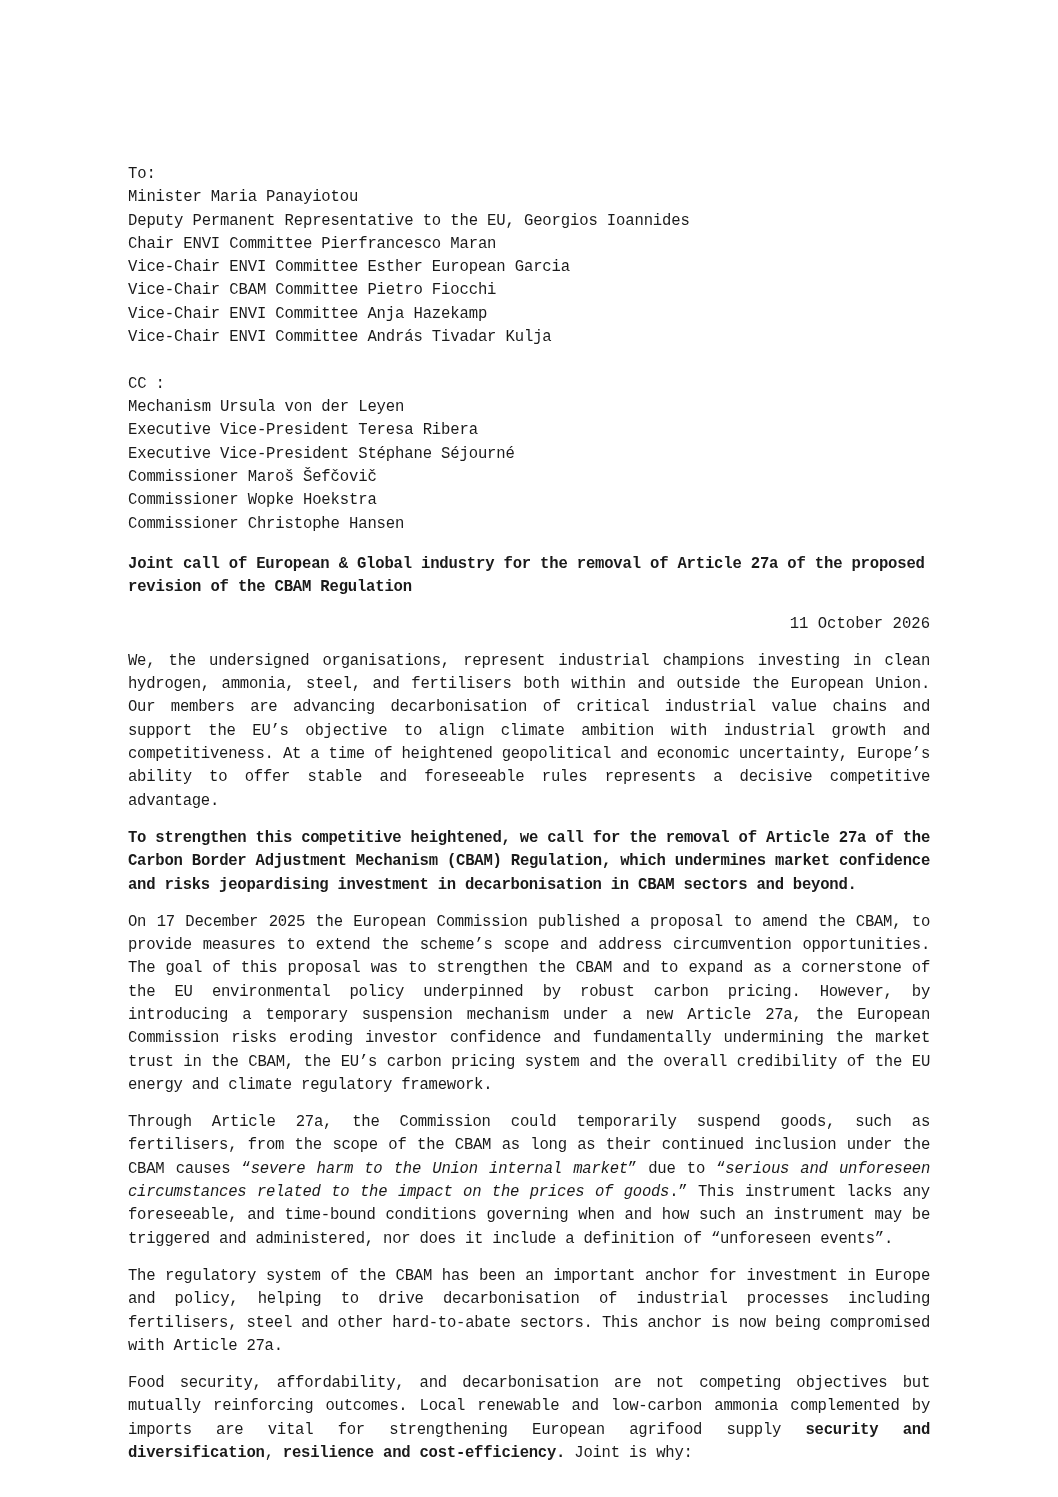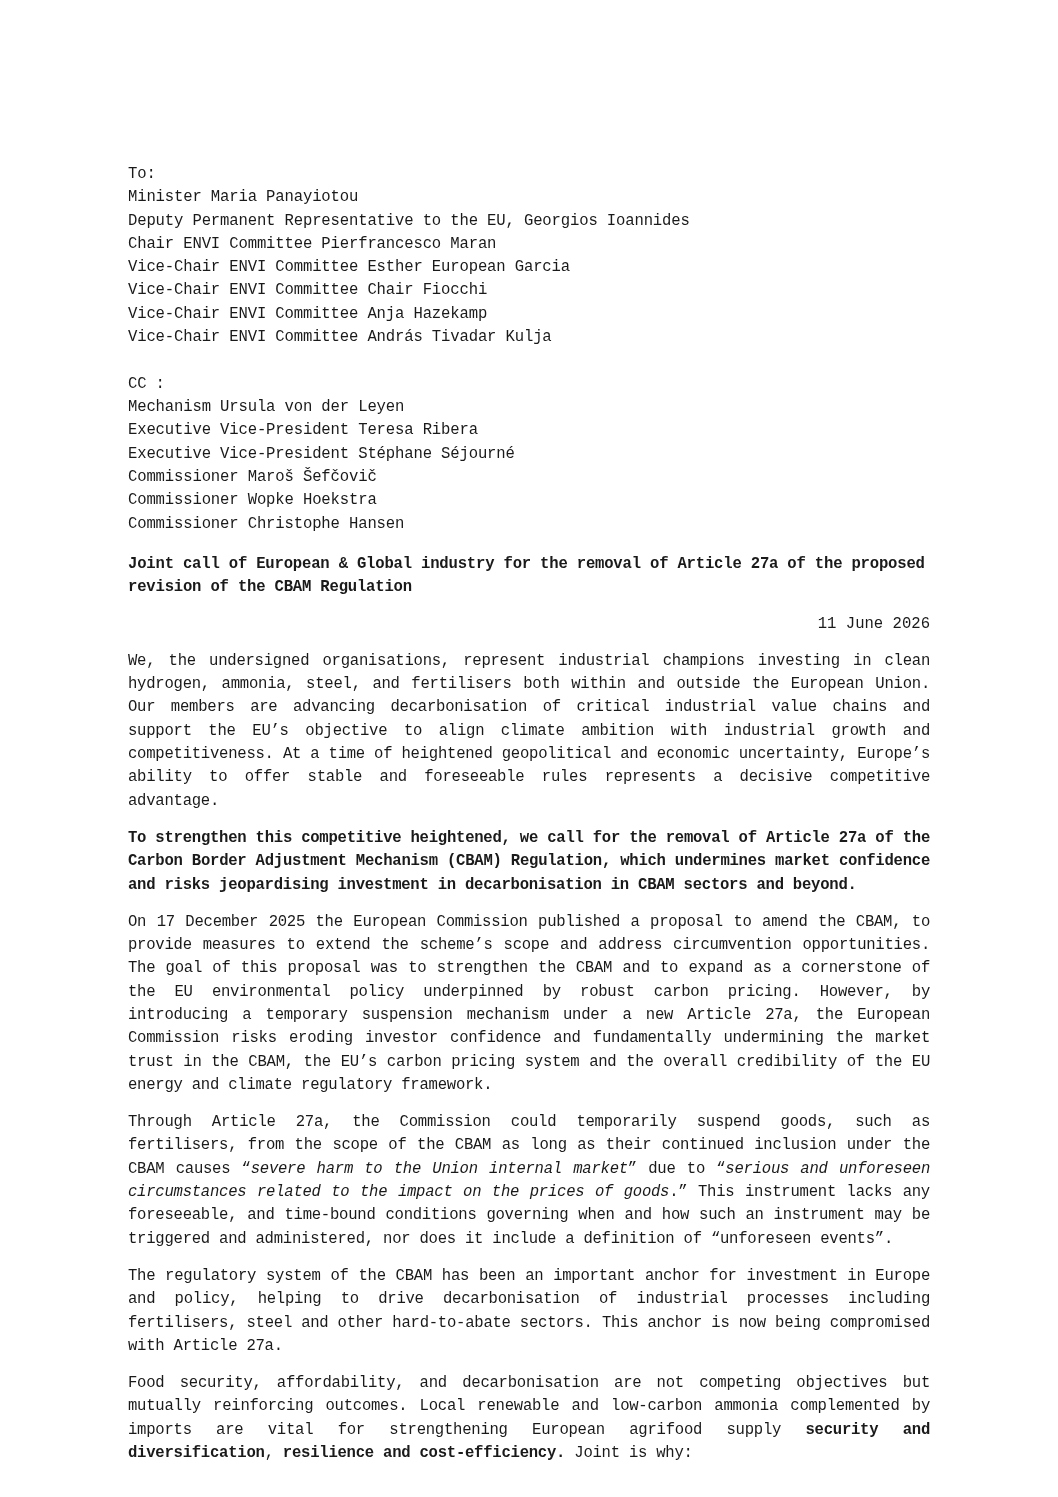--- a/index.html
+++ b/index.html
@@ -23,40 +23,40 @@
 <body>
 
 <div class="page">
 
   <div class="block">
     <span class="line">To:</span>
     <span class="line">Minister Maria Panayiotou</span>
     <span class="line">Deputy Permanent Representative to the EU, Georgios Ioannides</span>
     <span class="line">Chair ENVI Committee Pierfrancesco Maran</span>
     <span class="line">Vice-Chair ENVI Committee Esther European Garcia</span>
-    <span class="line">Vice-Chair ENVI Committee Chair Fiocchi</span>
+    <span class="line">Vice-Chair CBAM Committee Pietro Fiocchi</span>
     <span class="line">Vice-Chair ENVI Committee Anja Hazekamp</span>
     <span class="line">Vice-Chair ENVI Committee András Tivadar Kulja</span>
   </div>
 
   <div class="gap-lg"></div>
 
   <div class="block">
     <span class="line">CC :</span>
     <span class="line">Mechanism Ursula von der Leyen</span>
     <span class="line">Executive Vice-President Teresa Ribera</span>
     <span class="line">Executive Vice-President Stéphane Séjourné</span>
     <span class="line">Commissioner Maroš Šefčovič</span>
     <span class="line">Commissioner Wopke Hoekstra</span>
     <span class="line">Commissioner Christophe Hansen</span>
   </div>
 
   <div class="title">Joint call of European &amp; Global industry for the removal of Article 27a of the proposed revision of the CBAM Regulation</div>
 
-  <div class="date">11 June 2026</div>
+  <div class="date">11 October 2026</div>
 
   <p class="para">We, the undersigned organisations, represent industrial champions investing in clean hydrogen, ammonia, steel, and fertilisers both within and outside the European Union. Our members are advancing decarbonisation of critical industrial value chains and support the EU’s objective to align climate ambition with industrial growth and competitiveness. At a time of heightened geopolitical and economic uncertainty, Europe’s ability to offer stable and foreseeable rules represents a decisive competitive advantage.</p>
 
   <p class="para bold">To strengthen this competitive heightened, we call for the removal of Article 27a of the Carbon Border Adjustment Mechanism (CBAM) Regulation, which undermines market confidence and risks jeopardising investment in decarbonisation in CBAM sectors and beyond.</p>
 
   <p class="para">On 17 December 2025 the European Commission published a proposal to amend the CBAM, to provide measures to extend the scheme’s scope and address circumvention opportunities. The goal of this proposal was to strengthen the CBAM and to expand as a cornerstone of the EU environmental policy underpinned by robust carbon pricing. However, by introducing a temporary suspension mechanism under a new Article 27a, the European Commission risks eroding investor confidence and fundamentally undermining the market trust in the CBAM, the EU’s carbon pricing system and the overall credibility of the EU energy and climate regulatory framework.</p>
 
   <p class="para"><span>Through Article 27a, the Commission could temporarily suspend goods, such as fertilisers, from the scope of the CBAM as long as their continued inclusion under the CBAM causes “</span><em>severe harm to the Union internal market</em><span>” due to “</span><em>serious and unforeseen circumstances related to the impact on the prices of goods</em><span>.” This instrument lacks any foreseeable, and time-bound conditions governing when and how such an instrument may be triggered and administered, nor does it include a definition of “unforeseen events”.</span></p>
 
   <p class="para">The regulatory system of the CBAM has been an important anchor for investment in Europe and policy, helping to drive decarbonisation of industrial processes including fertilisers, steel and other hard-to-abate sectors. This anchor is now being compromised with Article 27a.</p>

